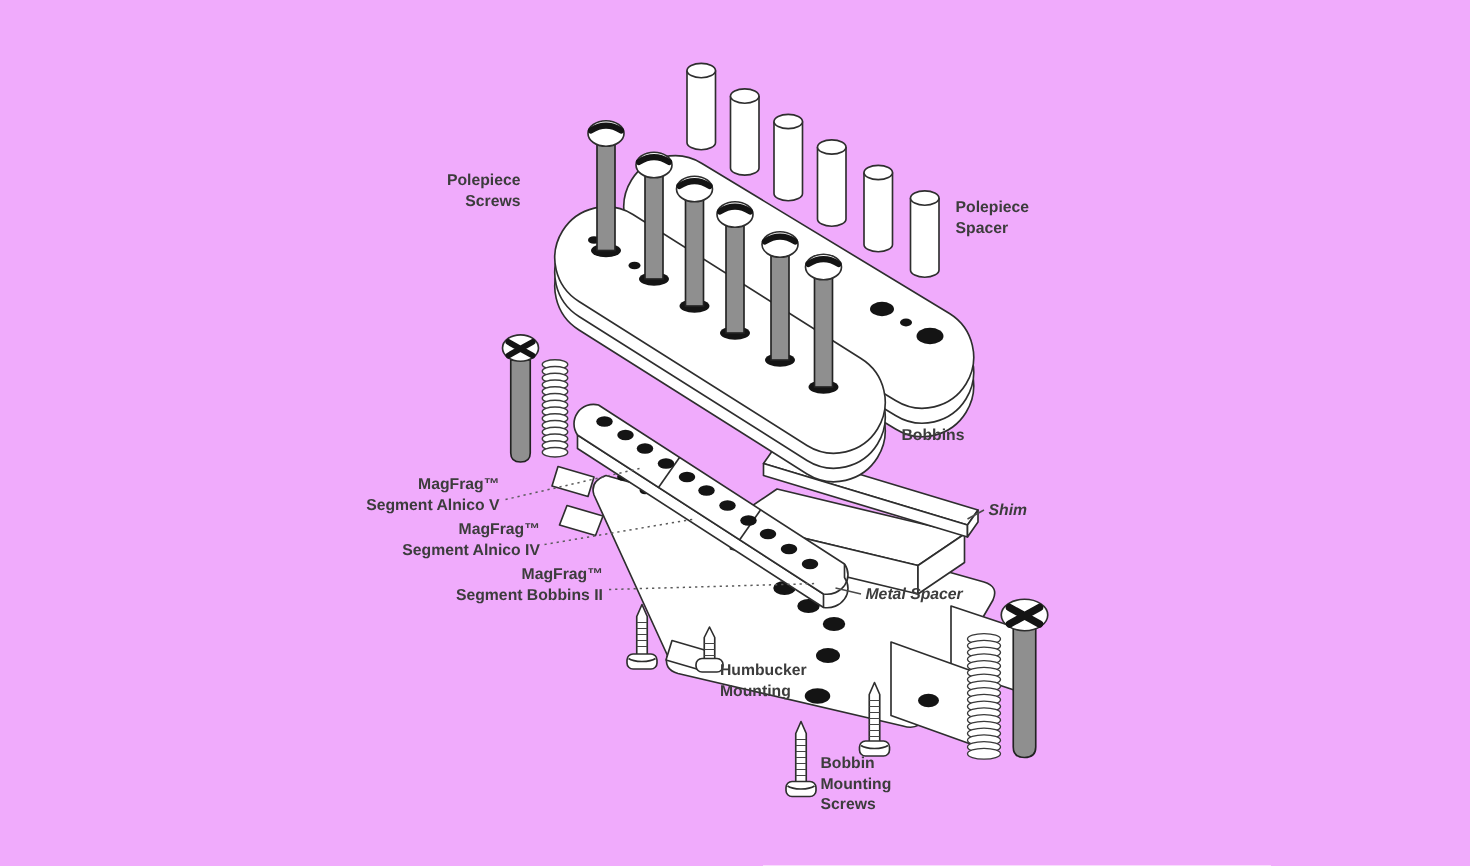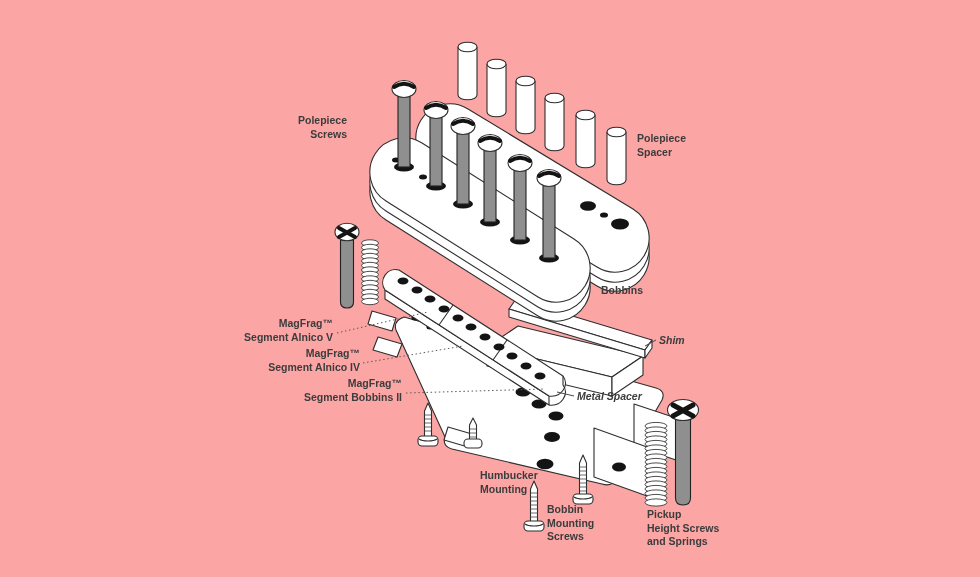--- a/index.html
+++ b/index.html
@@ -1,16 +1,16 @@
 <!DOCTYPE html>
 <html><head>
 <meta charset="utf-8">
 <style>
   html,body{margin:0;padding:0;background:#fff;}
-  #stage{position:relative;width:980px;height:577px;background:#fca5a5;overflow:hidden;
+  #stage{position:relative;width:980px;height:577px;background:#f0abfc;overflow:hidden;
          font-family:"Liberation Sans", sans-serif;}
   #stage svg{position:absolute;left:0;top:0;}
   .lbl{position:absolute;font-size:10.5px;line-height:13.5px;font-weight:600;color:#3c3c3c;
        white-space:nowrap;}
   .lbl span{display:block;}
   .lbl.right{text-align:right;}
   .lbl.left{text-align:left;}
   .ln{stroke:#2e2e2e;stroke-width:1.1;fill:#fff;stroke-linejoin:round;}
   .lnf{stroke:#2e2e2e;stroke-width:1.1;fill:none;stroke-linejoin:round;}
   .hole{fill:#141414;stroke:none;}
@@ -267,27 +267,22 @@
 <div class="lbl right" style="left:262px;top:377px;width:140px;">
   <span>MagFrag™</span>
   <span>Segment Bobbins II</span>
 </div>
 <div class="lbl left" style="left:659px;top:334px;font-style:italic;">
   <span>Shim</span>
 </div>
 <div class="lbl left" style="left:577px;top:390px;font-style:italic;">
   <span>Metal Spacer</span>
 </div>
-<div class="lbl left" style="left:480px;top:441px;margin-top:28px;">
+<div class="lbl left" style="left:480px;top:441px;">
   <span>Humbucker</span>
   <span>Mounting</span>
 </div>
 <div class="lbl left" style="left:547px;top:503px;">
   <span>Bobbin</span>
   <span>Mounting</span>
   <span>Screws</span>
 </div>
-<div class="lbl left" style="left:647px;top:508px;">
-  <span>Pickup</span>
-  <span>Height Screws</span>
-  <span>and Springs</span>
-</div>
 </div>
 
 </body></html>

